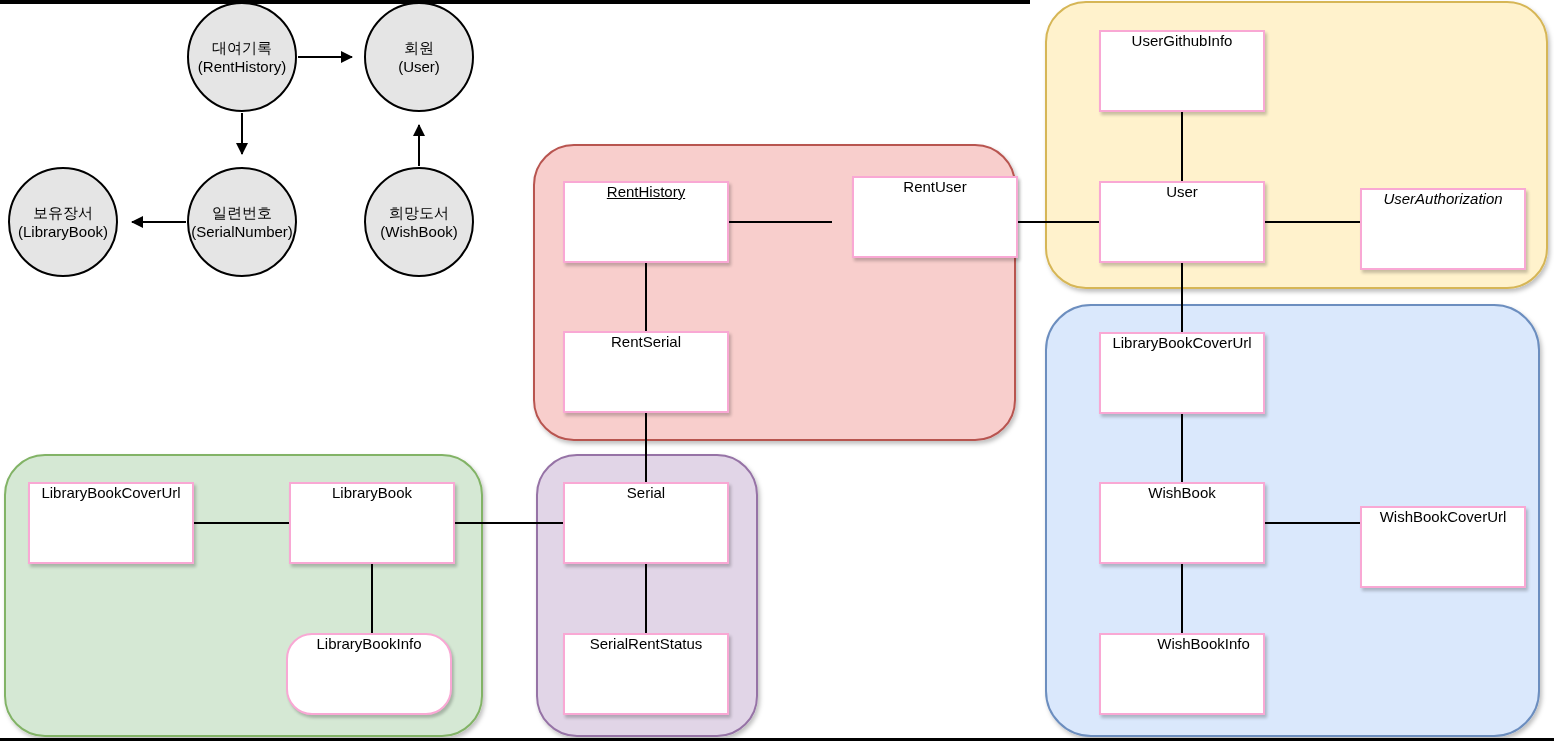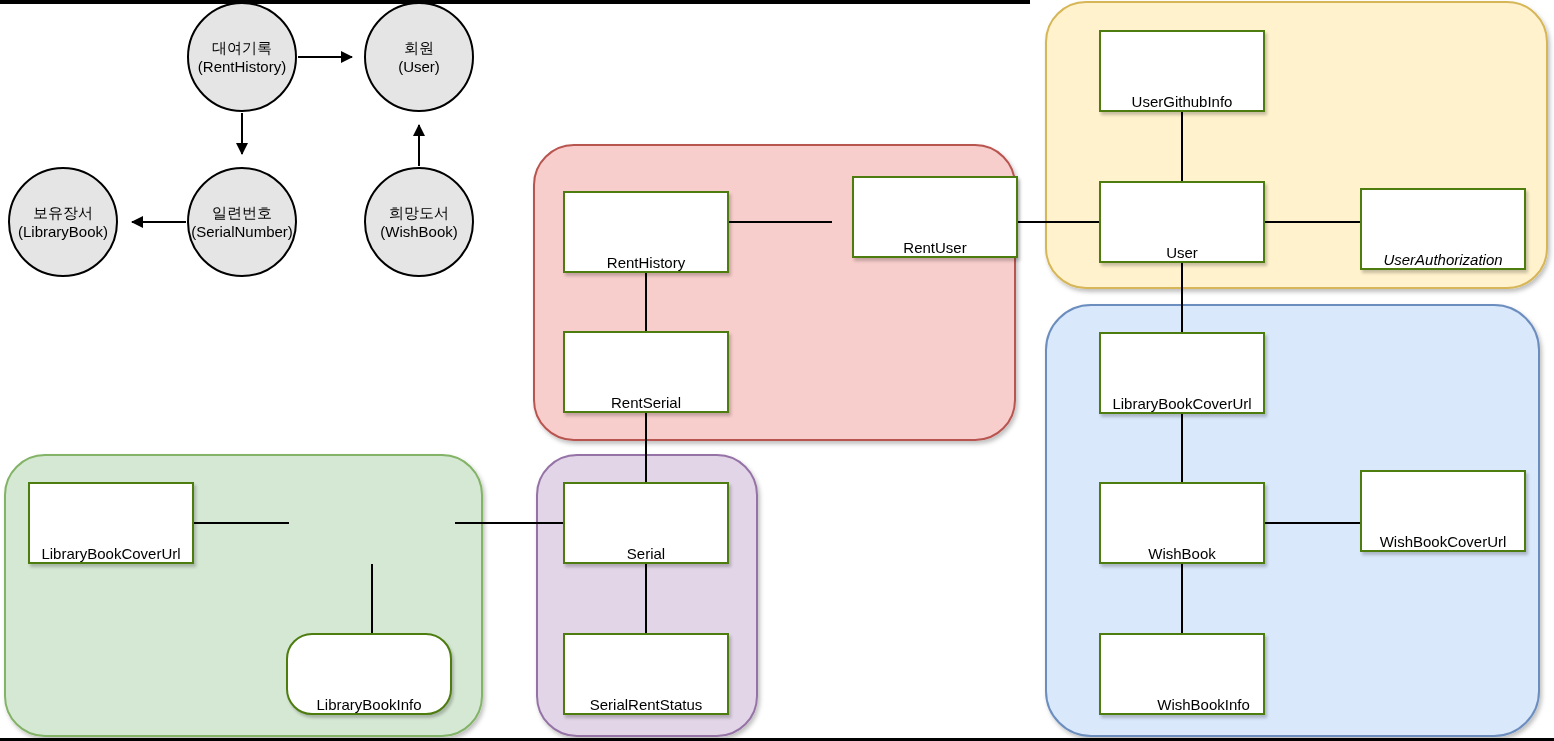--- a/index.html
+++ b/index.html
@@ -6,23 +6,23 @@
   .stage{
     position:relative;width:1554px;height:741px;background:#ffffff;
     overflow:hidden;font-family:"Liberation Sans",sans-serif;color:#000;
   }
   .layer{position:absolute;left:0;top:0;z-index:1;}
   .bar{position:absolute;background:#000;z-index:4;}
   .bar.top{left:0;top:0;width:1030px;height:4px;}
   .bar.bottom{left:0;top:738px;width:1554px;height:3px;}
   .node{
     position:absolute;width:166px;height:82px;box-sizing:border-box;
-    background:#ffffff;border:2px solid #4d7c0f;
+    background:#ffffff;border:2px solid #f9a8d4;
     box-shadow:2px 3px 3px rgba(0,0,0,0.22);
-    display:flex;align-items:flex-end;justify-content:center;
+    display:flex;align-items:flex-start;justify-content:center;
     font-size:15px;text-align:center;z-index:2;white-space:nowrap;
   }
   .circle{
     position:absolute;width:110px;height:110px;box-sizing:border-box;
     background:#e5e5e5;border:2px solid #000000;border-radius:50%;
     display:flex;flex-direction:column;align-items:center;justify-content:center;
     font-size:15px;line-height:19px;text-align:center;z-index:2;white-space:nowrap;
   }
 </style>
 </head>
@@ -85,21 +85,21 @@
   </div>
   <div class="circle" style="left:187px;top:167px;">
     <span>일련번호</span>
     <span>(SerialNumber)</span>
   </div>
   <div class="circle" style="left:364px;top:167px;">
     <span>희망도서</span>
     <span>(WishBook)</span>
   </div>
 
-  <div class="node" style="left:563px;top:191px;">
+  <div class="node" style="left:563px;top:181px;text-decoration:underline;">
     <span>RentHistory</span>
     </div>
   <div class="node" style="left:832px;top:176px;margin-left:20px;">
     <span>RentUser</span>
     </div>
   <div class="node" style="left:563px;top:331px;">
     <span>RentSerial</span>
     </div>
 
   <div class="node" style="left:1099px;top:30px;">
@@ -111,29 +111,32 @@
   <div class="node" style="left:1360px;top:188px;font-style:italic;">
     <span>UserAuthorization</span>
     </div>
 
   <div class="node" style="left:1099px;top:332px;">
     <span>LibraryBookCoverUrl</span>
     </div>
   <div class="node" style="left:1099px;top:482px;">
     <span>WishBook</span>
     </div>
-  <div class="node" style="left:1360px;top:470px;">
+  <div class="node" style="left:1360px;top:506px;">
     <span>WishBookCoverUrl</span>
     </div>
   <div class="node" style="left:1099px;top:633px;padding-left:43px;">
     <span>WishBookInfo</span>
     </div>
 
   <div class="node" style="left:28px;top:482px;">
     <span>LibraryBookCoverUrl</span>
+    </div>
+  <div class="node" style="left:289px;top:482px;">
+    <span>LibraryBook</span>
     </div>
   <div class="node" style="left:286px;top:633px;border-radius:26px;">
     <span>LibraryBookInfo</span>
     </div>
 
   <div class="node" style="left:563px;top:482px;">
     <span>Serial</span>
     </div>
   <div class="node" style="left:563px;top:633px;">
     <span>SerialRentStatus</span>

